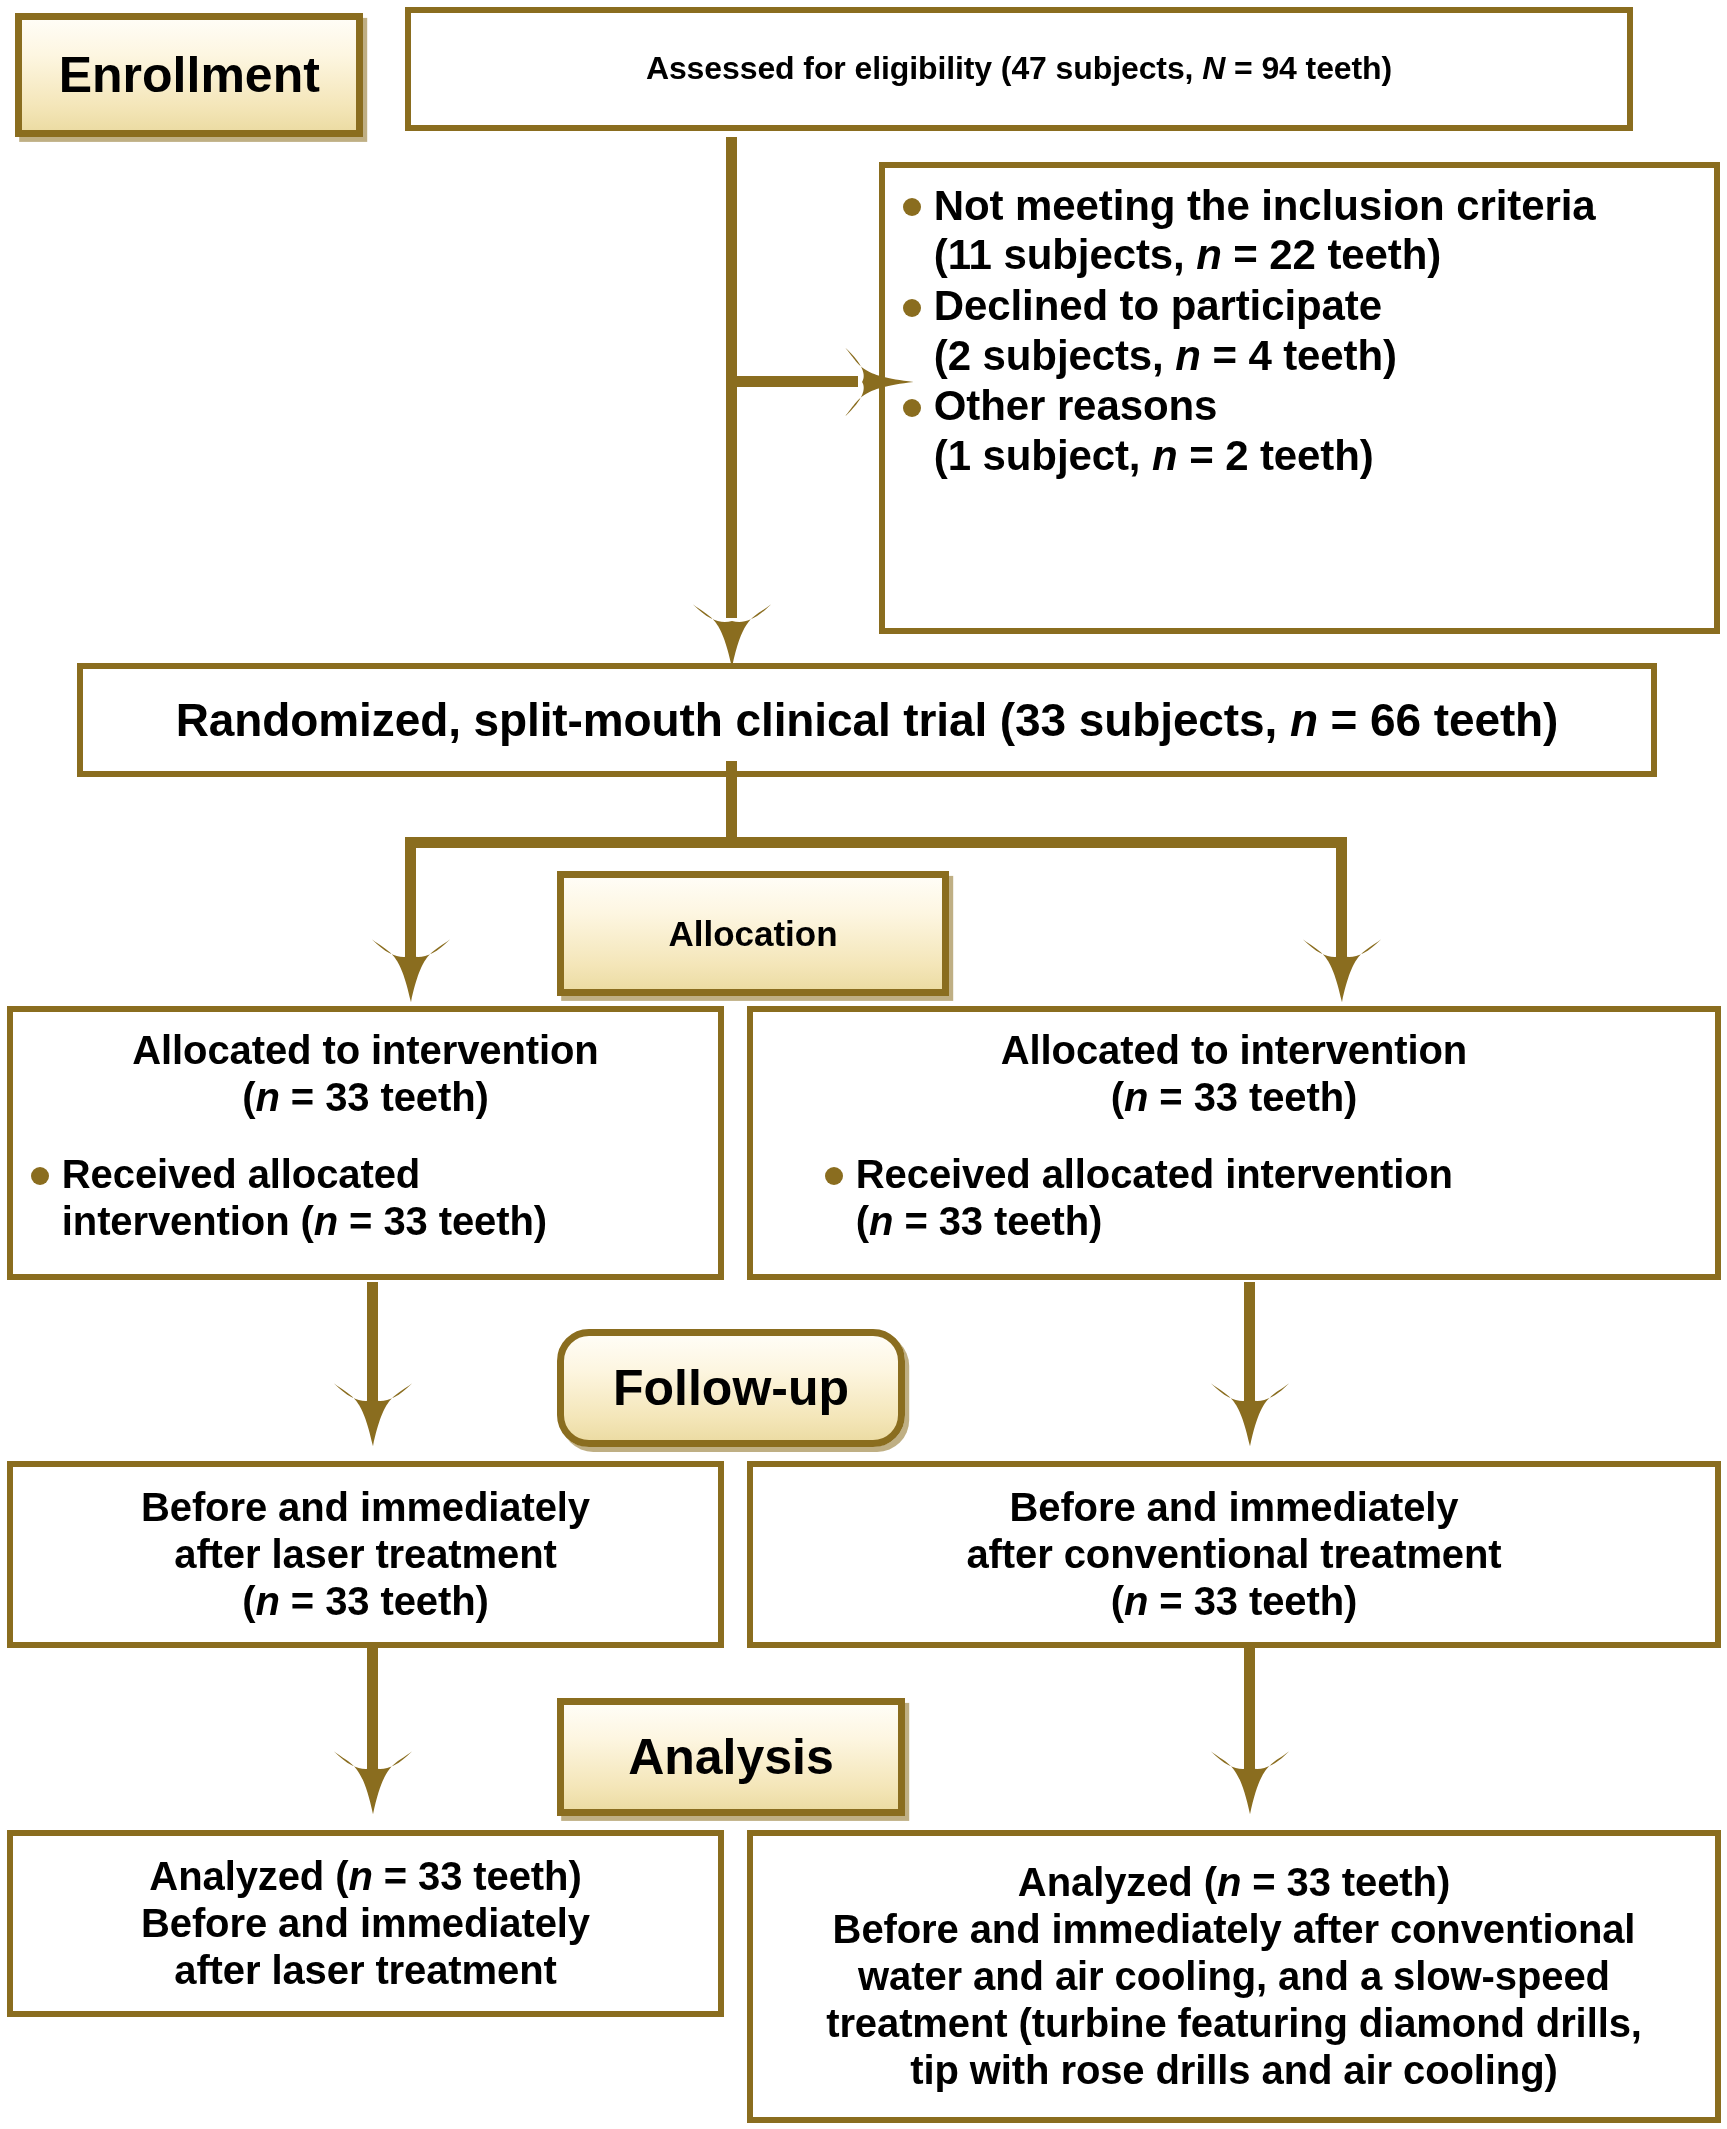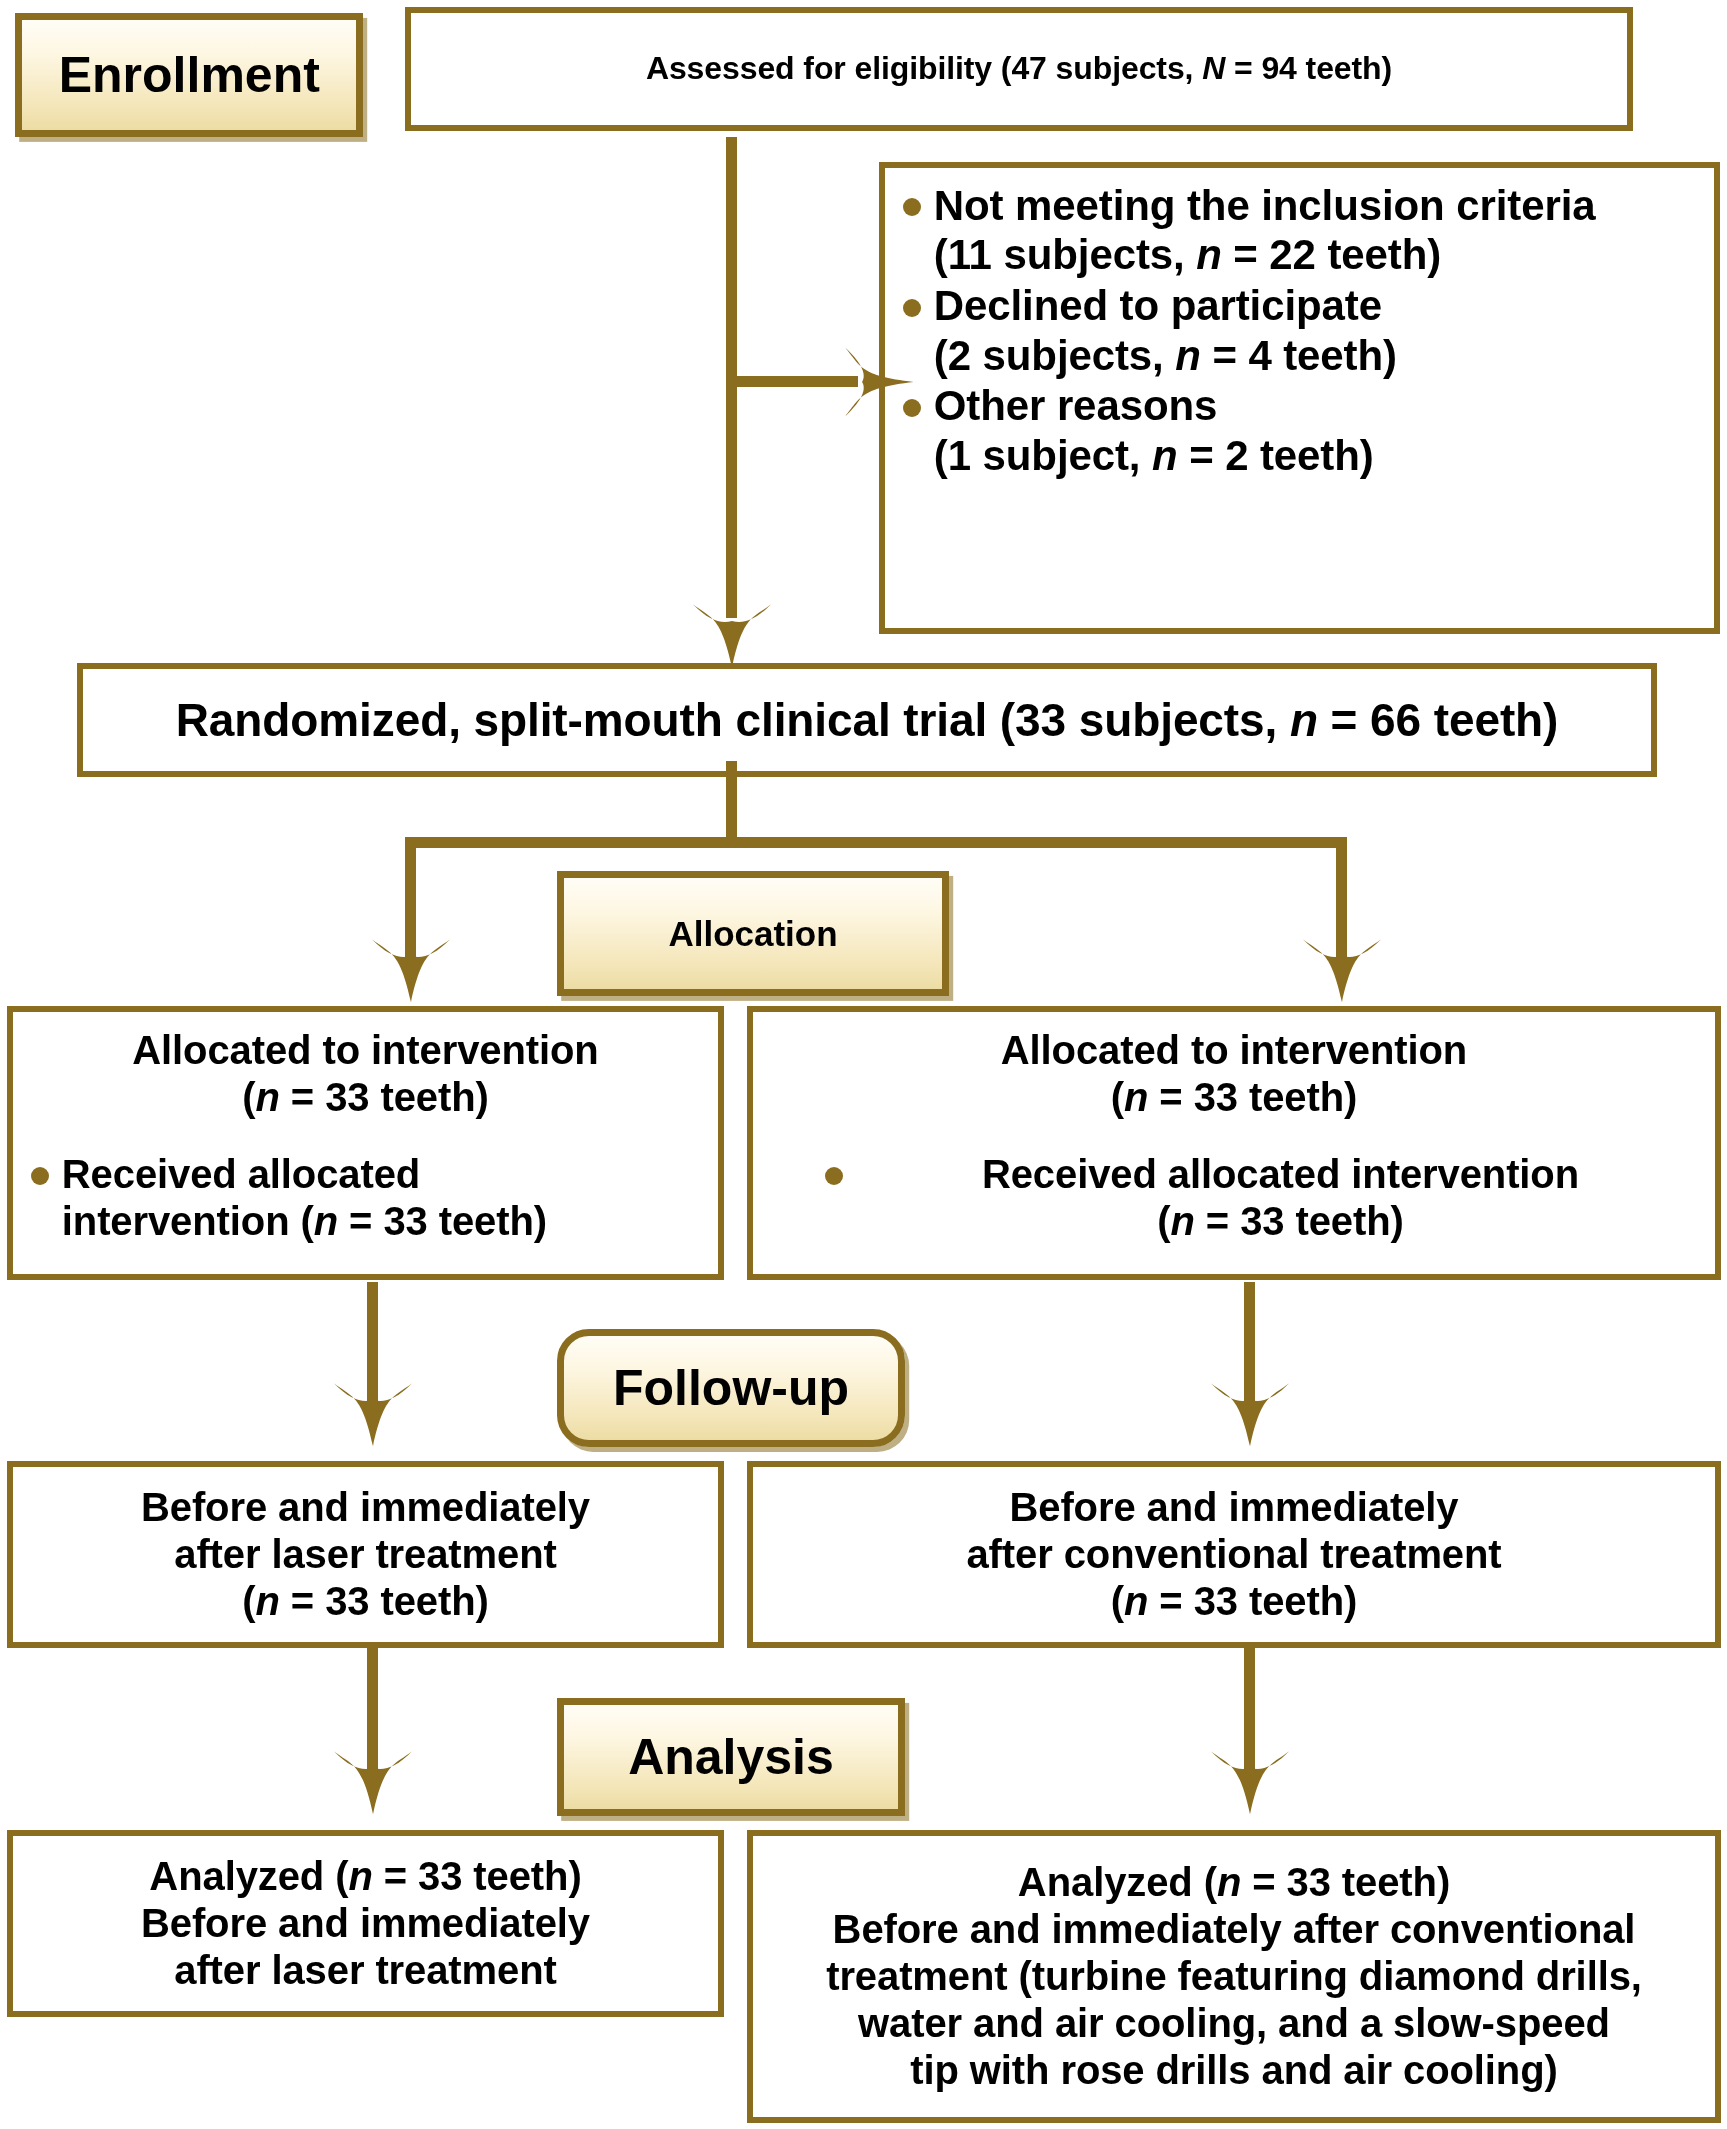--- a/index.html
+++ b/index.html
@@ -183,21 +183,21 @@
       </ul>
     </div>
   </div>
 
   <div class="box" style="left:747px; top:1006px; width:974px; height:274px; font-size:40px; align-items:flex-start;">
     <div class="inner" style="padding-top:15.3px;">
       <div style="text-align:center;">
         <span class="line">Allocated to intervention</span>
         <span class="line"><span>(</span><span class="it">n</span><span> = 33 teeth)</span></span>
       </div>
-      <ul class="bul" style="margin-top:29px; padding-left:54px;text-align:center;">
+      <ul class="bul" style="margin-top:29px; padding-left:54px;">
         <li>
           <span class="line">Received allocated intervention</span>
           <span class="line cont"><span>(</span><span class="it">n</span><span> = 33 teeth)</span></span>
         </li>
       </ul>
     </div>
   </div>
 
   <div class="vline" style="left:367px; top:1282px; width:11px; height:125px;"></div>
   <div class="arrow-down" style="left:331px; top:1379px; width:84px; height:70px;">
@@ -254,20 +254,20 @@
       <span class="line"><span>Analyzed (</span><span class="it">n</span><span> = 33 teeth)</span></span>
       <span class="line">Before and immediately</span>
       <span class="line">after laser treatment</span>
     </div>
   </div>
 
   <div class="box" style="left:747px; top:1830px; width:974px; height:293px; font-size:40px;">
     <div class="inner">
       <span class="line"><span>Analyzed (</span><span class="it">n</span><span> = 33 teeth)</span></span>
       <span class="line">Before and immediately after conventional</span>
+      <span class="line">water and air cooling, and a slow-speed</span>
       <span class="line">treatment (turbine featuring diamond drills,</span>
-      <span class="line">water and air cooling, and a slow-speed</span>
       <span class="line">tip with rose drills and air cooling)</span>
     </div>
   </div>
 
 </div>
 
 
 </body></html>

